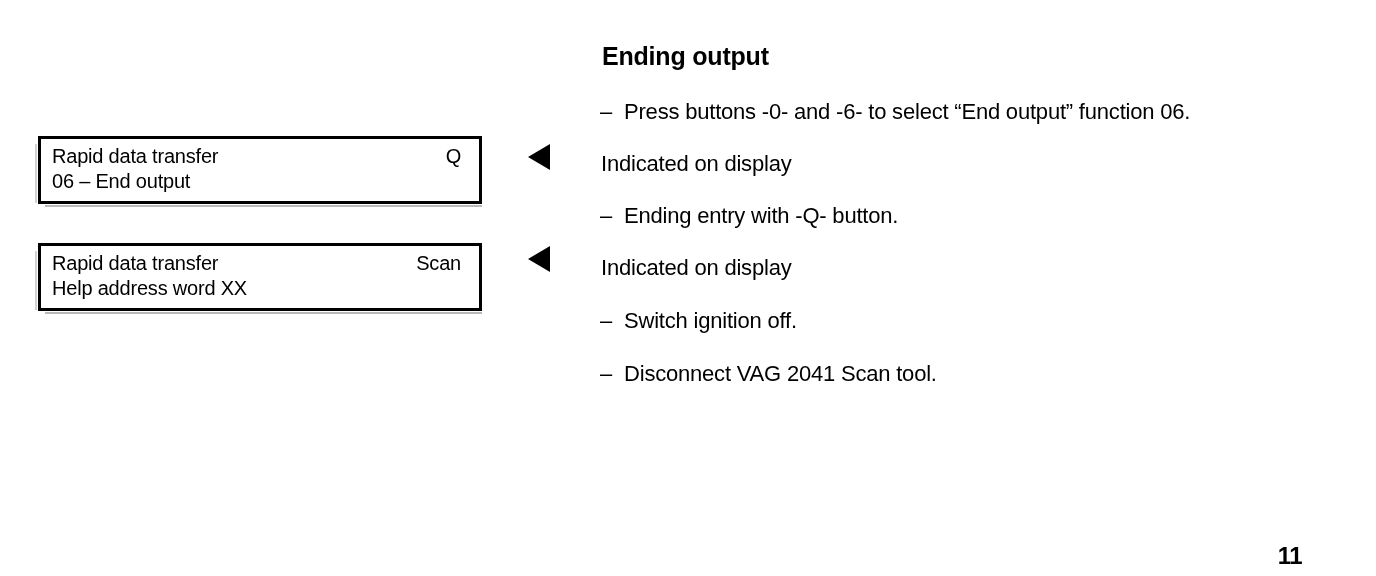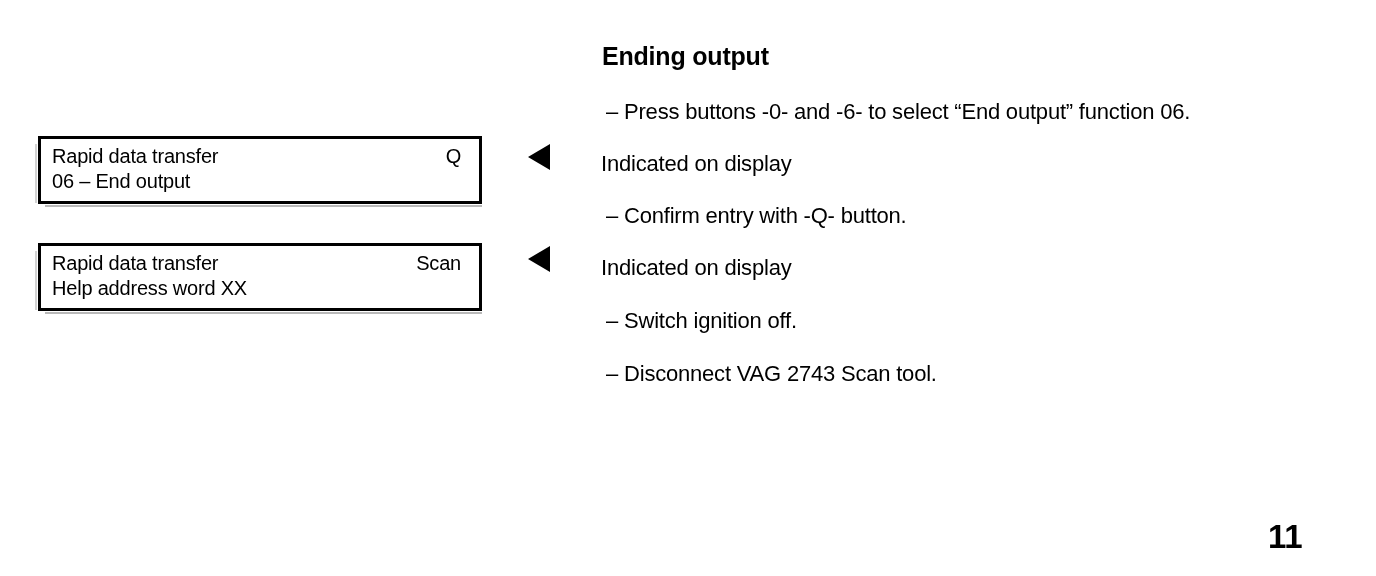--- a/index.html
+++ b/index.html
@@ -98,21 +98,20 @@
   .arrow-1 { left: 528px; top: 144px; }
   .arrow-2 { left: 528px; top: 246px; }
 
   
   .text-column {
     position: absolute;
     left: 600px;
     top: 0;
     width: 776px;
     height: 576px;
-    text-align: center;
   }
 
   .section-heading {
     position: absolute;
     left: 2px;
     top: 42px;
     font-size: 25px;
     font-weight: bold;
     letter-spacing: -0.2px;
     white-space: nowrap;
@@ -141,22 +140,22 @@
   .line-1 { top: 150px; }
   .line-2 { top: 202px; }
   .line-3 { top: 254px; }
   .line-4 { top: 307px; }
   .line-5 { top: 360px; }
 
   
   .page-number {
     position: absolute;
     right: 74px;
-    top: 518px;
-    font-size: 33px;
+    top: 542px;
+    font-size: 24px;
     font-weight: bold;
     letter-spacing: -0.5px;
   }
 </style>
 </head>
 <body>
 
 <div class="page">
 
   <div class="display-column">
@@ -198,32 +197,32 @@
 
     <div class="text-line line-0">
       <span class="dash">–</span><span class="body">Press buttons -0- and -6- to select “End output” function 06.</span>
     </div>
 
     <div class="text-line line-1 plain">
       <span class="body">Indicated on display</span>
     </div>
 
     <div class="text-line line-2">
-      <span class="dash">–</span><span class="body">Confirm entry with -Q- button.</span>
+      <span class="dash">–</span><span class="body">Ending entry with -Q- button.</span>
     </div>
 
     <div class="text-line line-3 plain">
       <span class="body">Indicated on display</span>
     </div>
 
     <div class="text-line line-4">
       <span class="dash">–</span><span class="body">Switch ignition off.</span>
     </div>
 
     <div class="text-line line-5">
-      <span class="dash">–</span><span class="body">Disconnect VAG 2743 Scan tool.</span>
+      <span class="dash">–</span><span class="body">Disconnect VAG 2041 Scan tool.</span>
     </div>
 
   </div>
 
   <div class="page-number">11</div>
 
 </div>
 
 </body></html>

